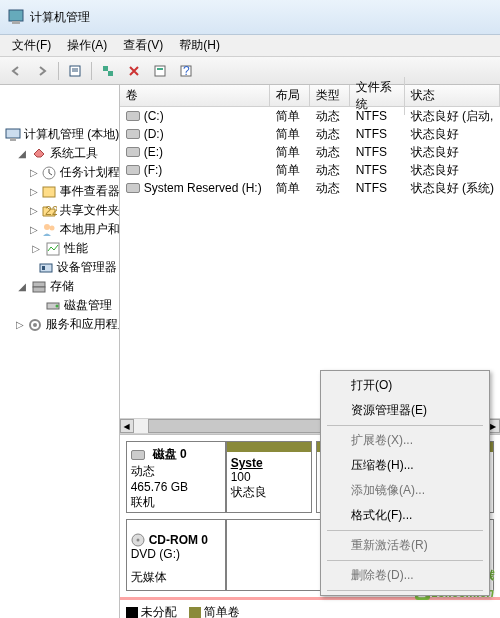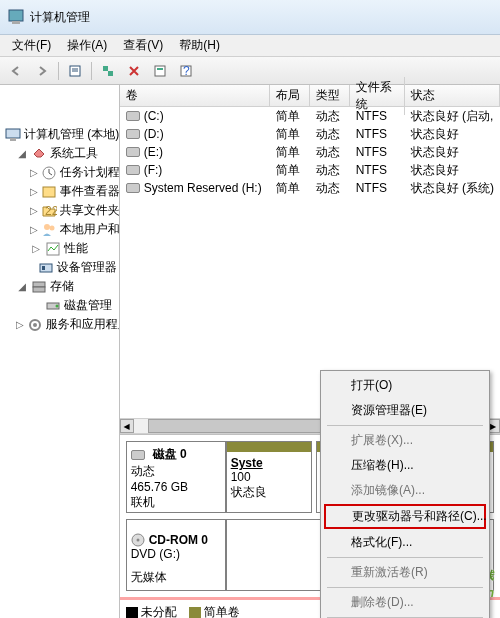--- a/index.html
+++ b/index.html
@@ -360,21 +360,20 @@
   </div>
 </div>
 
 <div class="ctxmenu">
   <div class="mi">打开(O)</div>
   <div class="mi">资源管理器(E)</div>
   <hr>
   <div class="mi disabled">扩展卷(X)...</div>
   <div class="mi">压缩卷(H)...</div>
   <div class="mi disabled">添加镜像(A)...</div>
-  <div class="mi hl">更改驱动器号和路径(C)...</div>
   <div class="mi">格式化(F)...</div>
   <hr>
   <div class="mi disabled">重新激活卷(R)</div>
   <hr>
   <div class="mi disabled">删除卷(D)...</div>
   <hr>
 
 </div>
 
 <div class="watermark">

